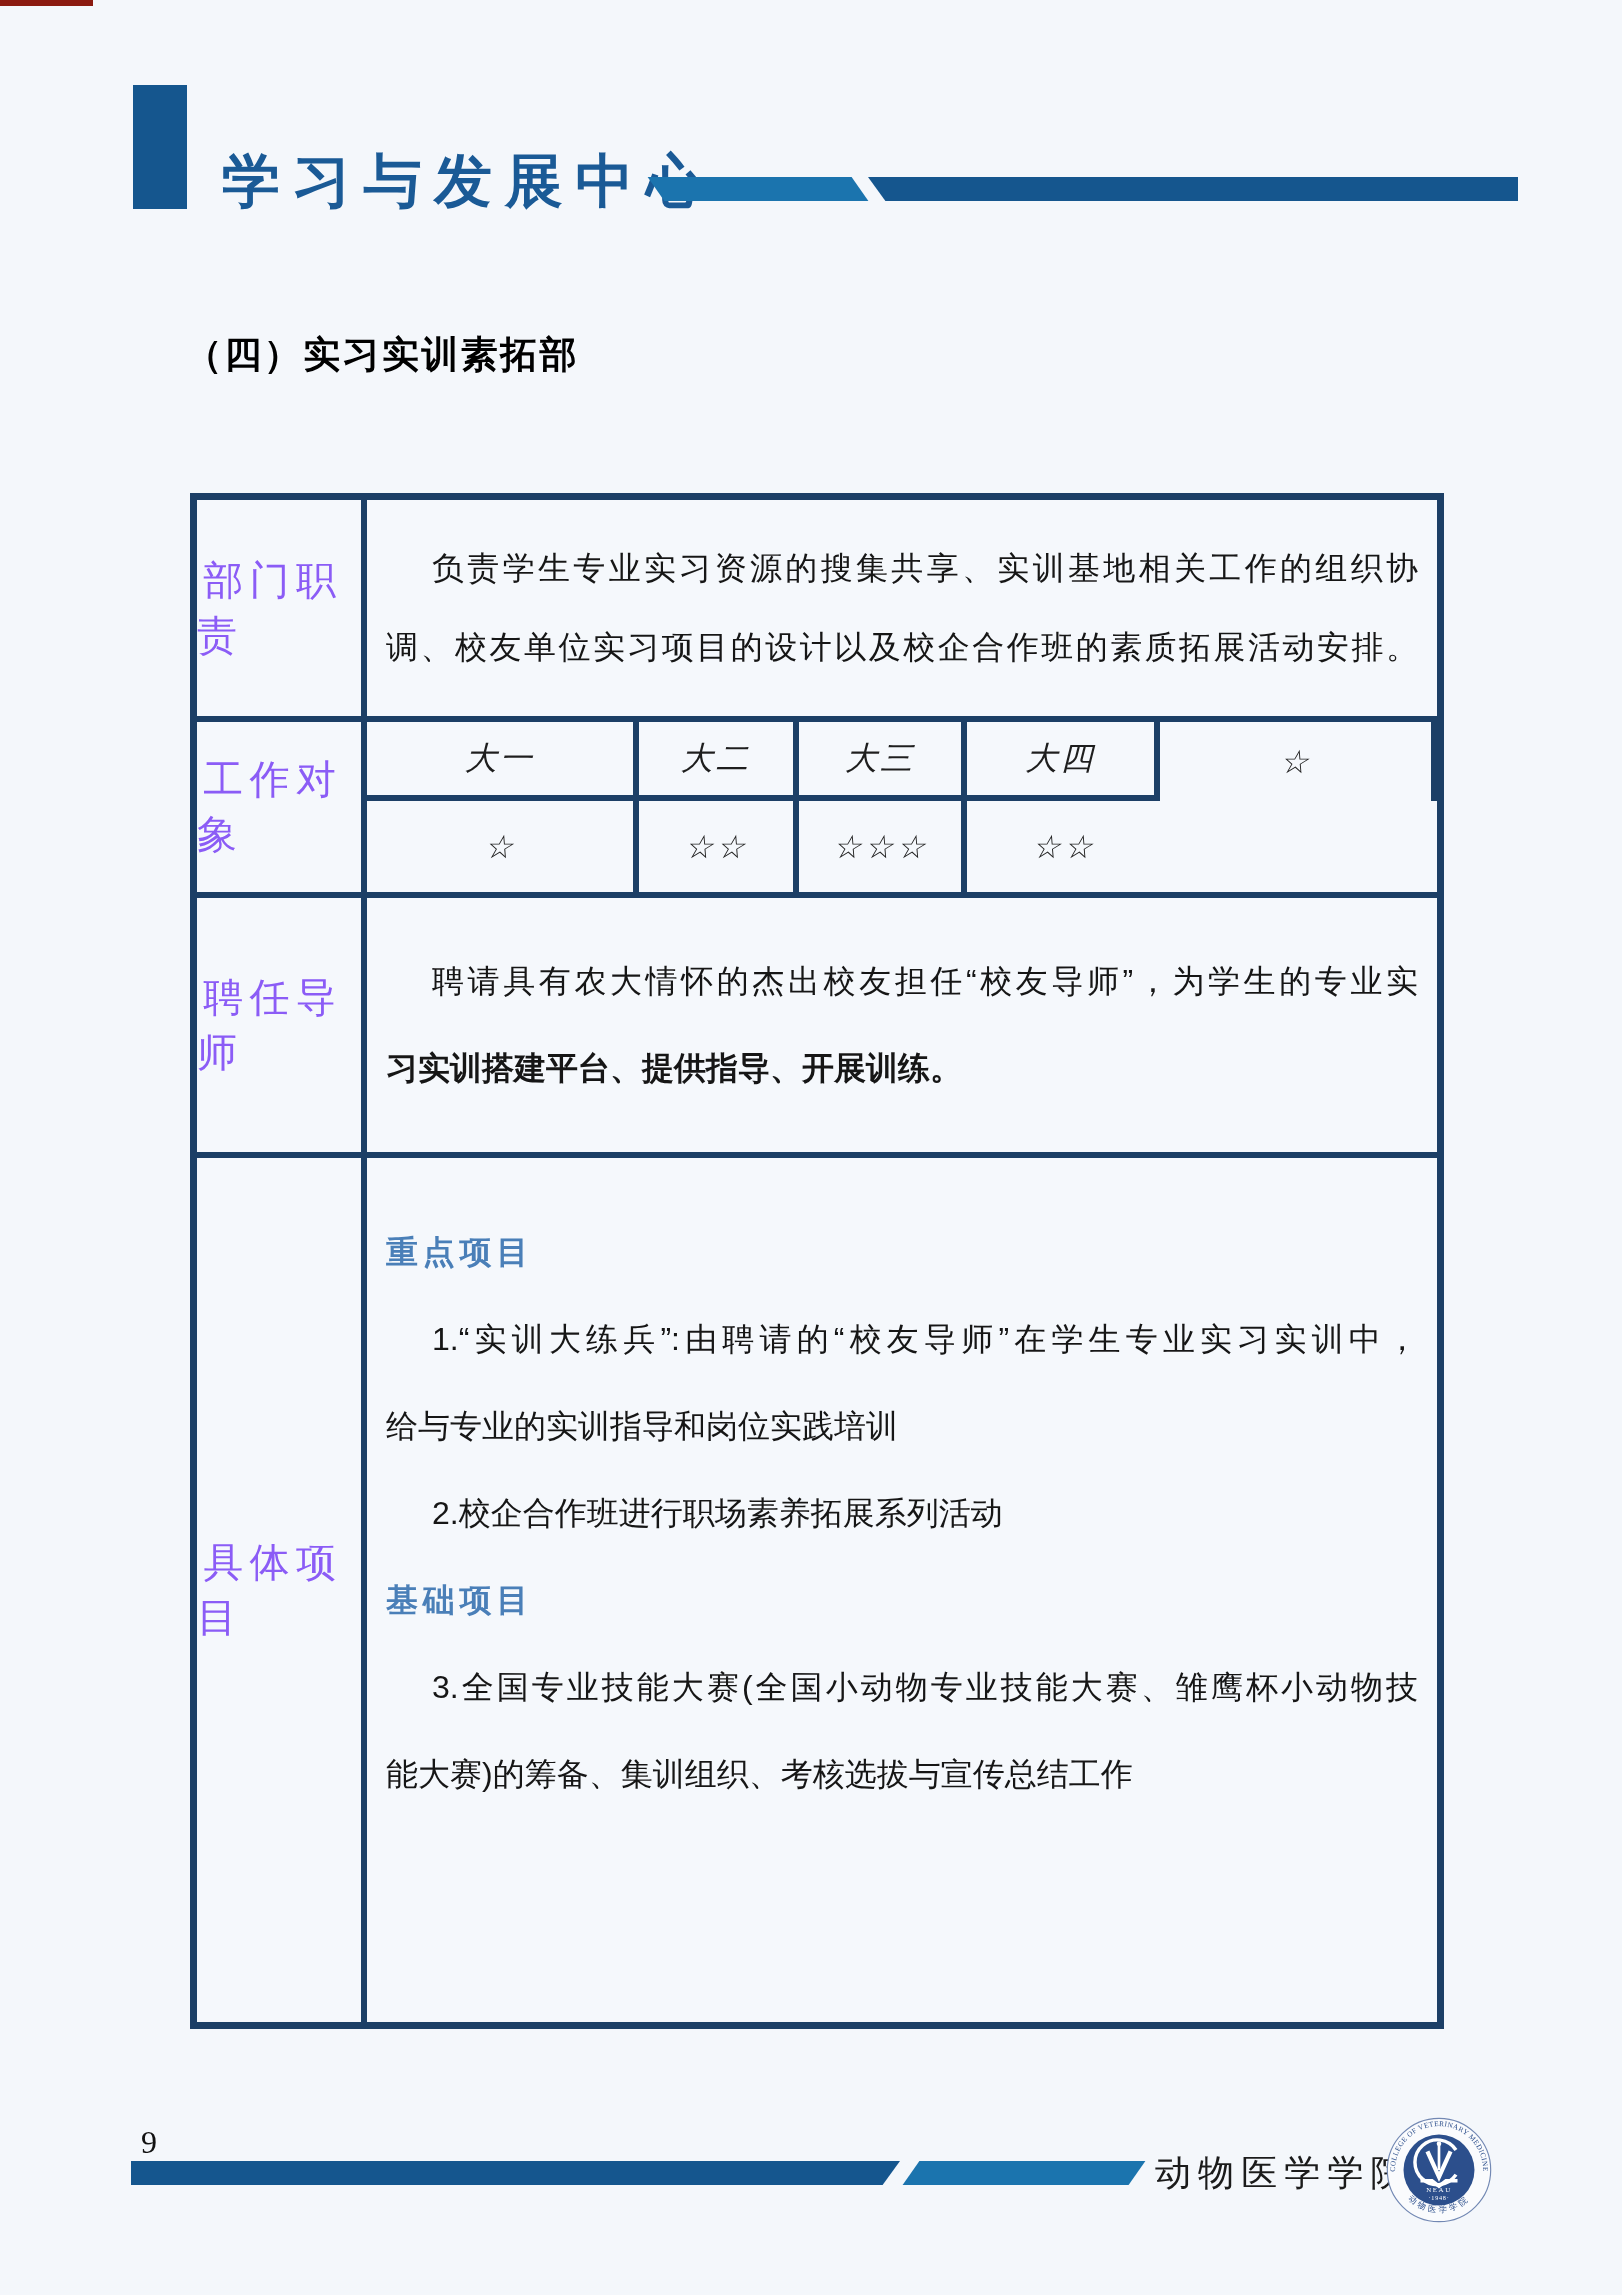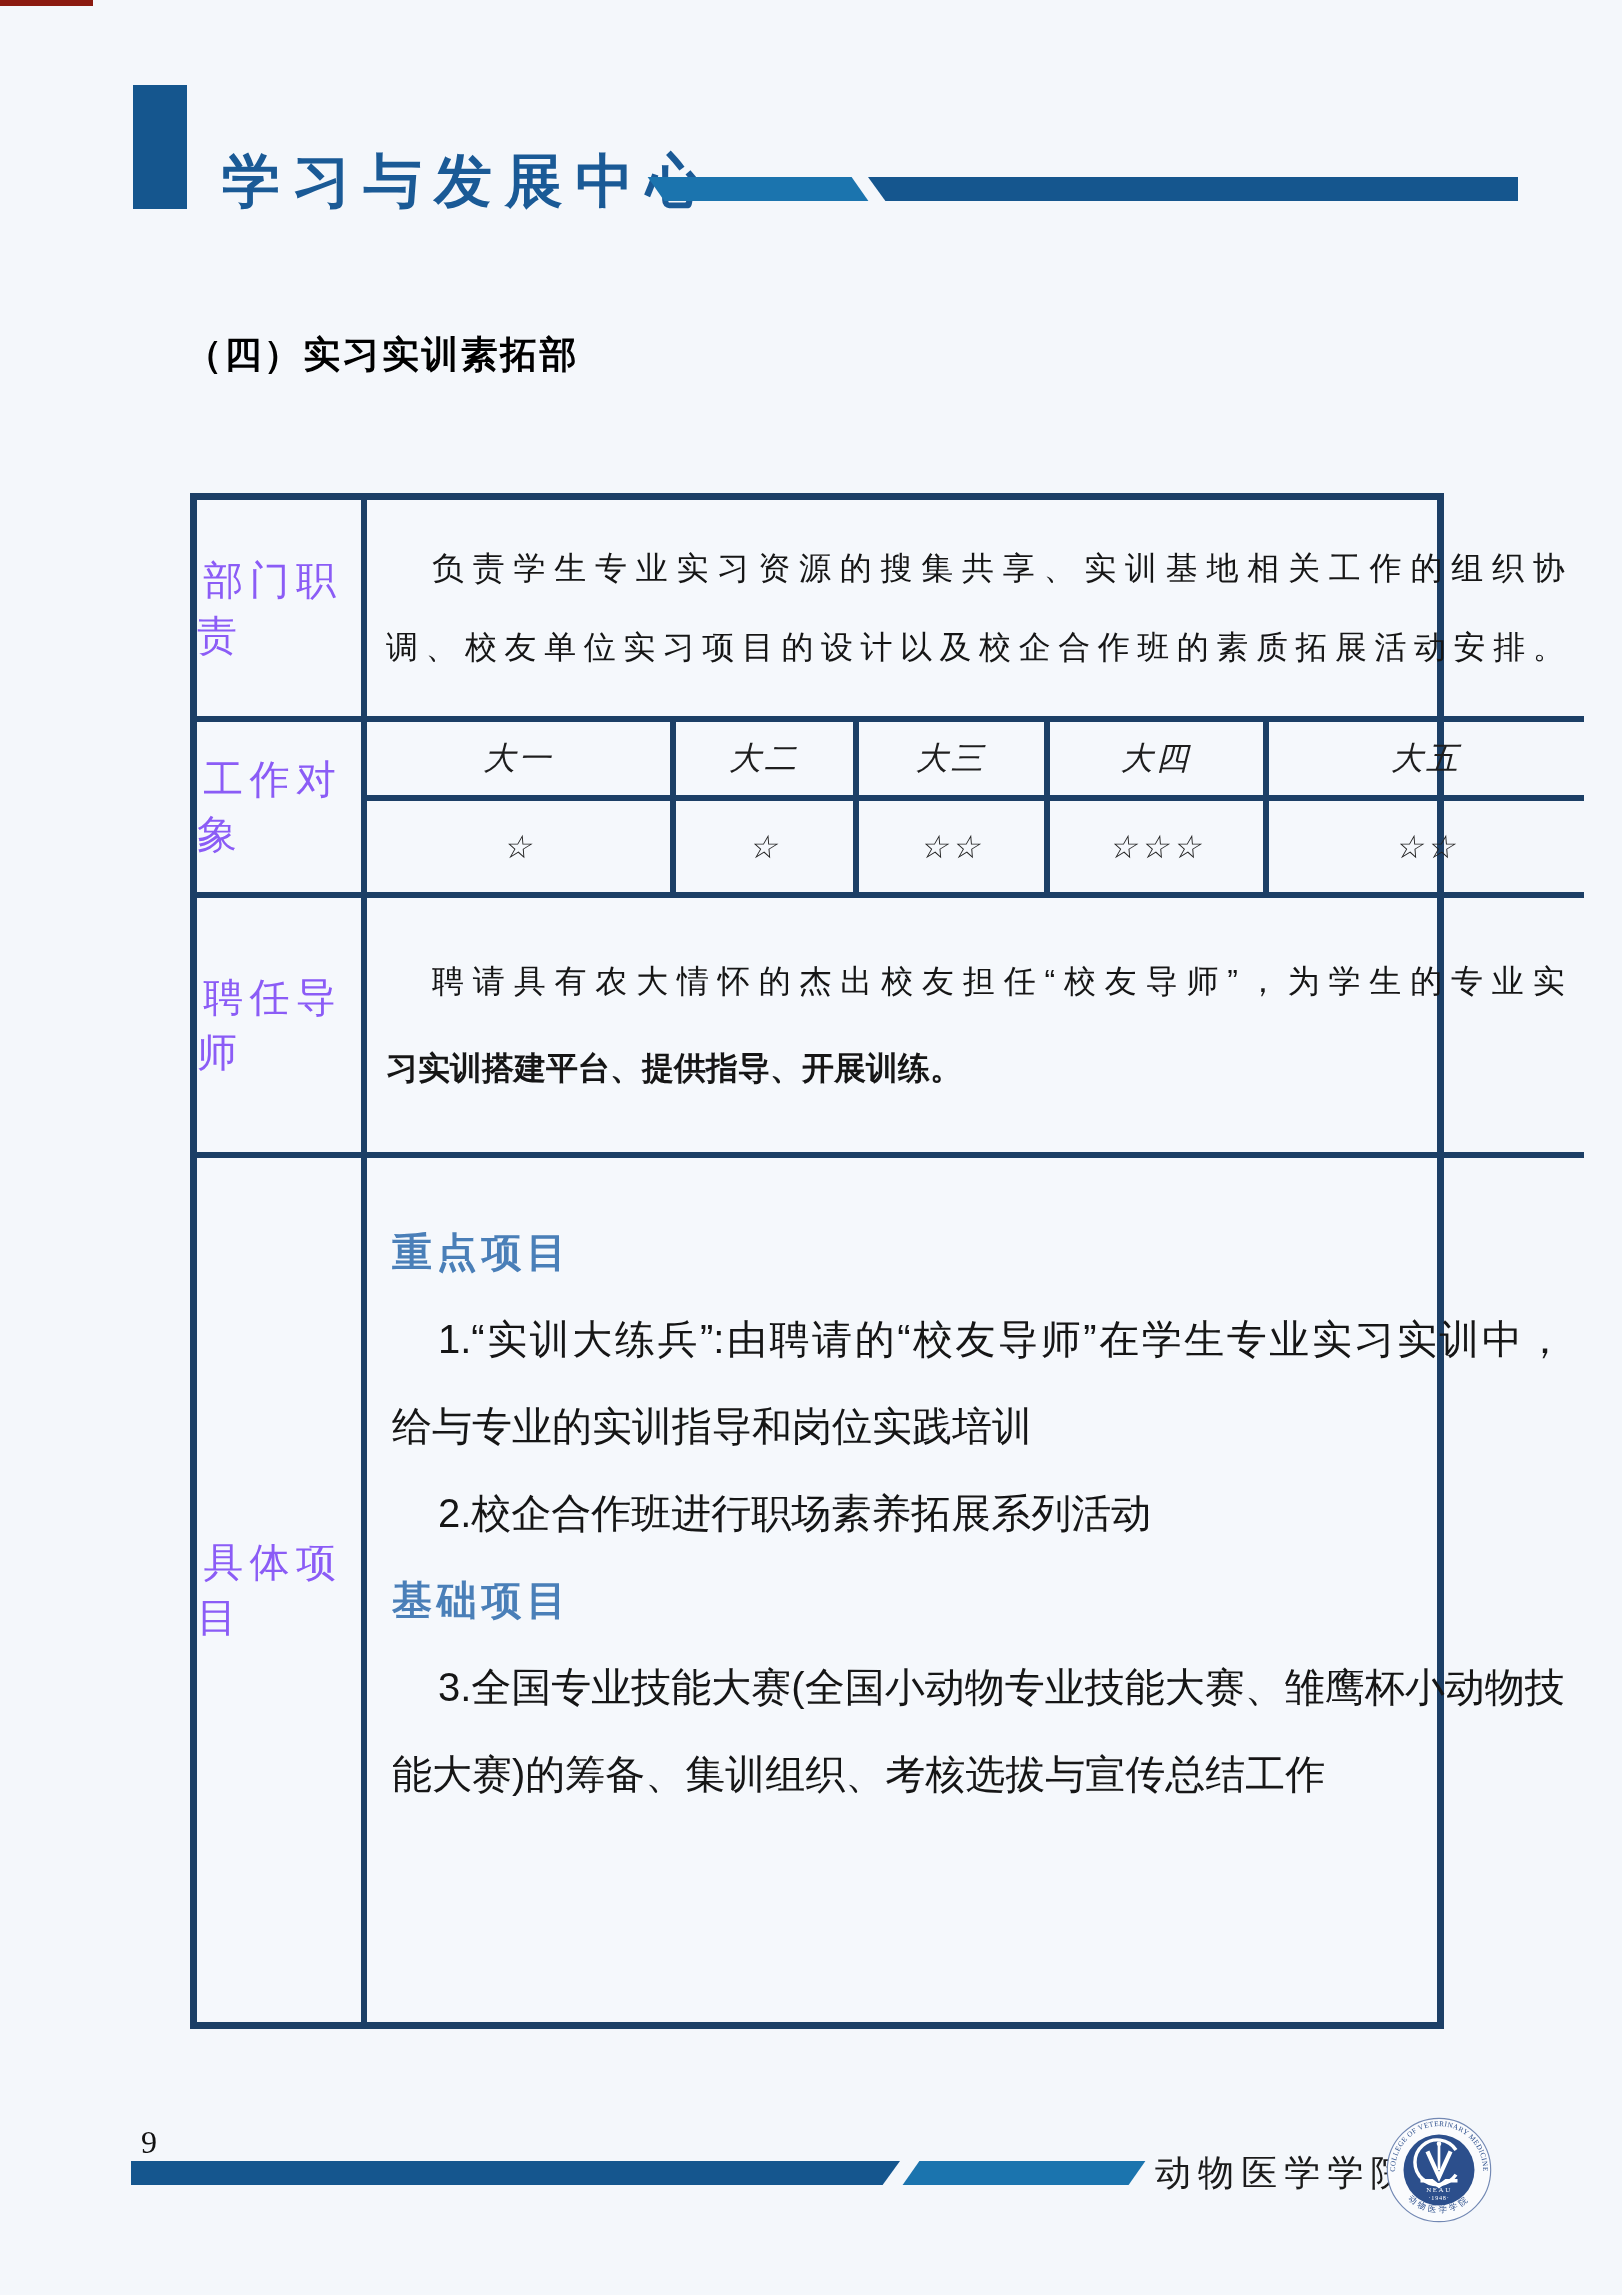--- a/index.html
+++ b/index.html
@@ -66,21 +66,21 @@
   .gcell{
     box-sizing:border-box;display:flex;align-items:center;justify-content:center;
     font-size:32px;color:#1e1e1e;letter-spacing:3.2px;font-style:italic;
   }
   .gcell.vline{border-right:6.3px solid #1c3f66;}
   .gcell.hline{border-bottom:6.3px solid #1c3f66;}
   .stars{font-size:32px;letter-spacing:3.2px;color:#222;}
 
   
   .proj{
-    padding:51px 19px 0 25px;font-size:40px;color:#161616;
+    padding:51px 19px 0 19px;font-size:32px;color:#161616;
     display:block;
     border-radius:9px;
   }
   .pline{height:87px;line-height:87px;white-space:nowrap;}
   .phead{color:#4a7fb8;font-weight:bold;letter-spacing:4.8px;}
 
   
   .page-num{left:141px;top:2124px;font-size:32px;font-family:"Liberation Serif",serif;color:#111;}
   .ftr-rule-dark{
     left:131px;top:2161px;width:769px;height:24px;background:#15568e;
@@ -115,21 +115,20 @@
     <div class="tline just">调、校友单位实习项目的设计以及校企合作班的素质拓展活动安排。</div>
   </div>
 
   <div class="cell lbl rb">工作对象</div>
   <div class="cell rb">
     <div class="grade-grid">
       <div class="gcell vline hline">大一</div>
       <div class="gcell vline hline">大二</div>
       <div class="gcell vline hline">大三</div>
       <div class="gcell vline hline">大四</div>
-      <div class="gcell hline">大五</div>
       <div class="gcell vline stars">☆</div>
       <div class="gcell vline stars">☆</div>
       <div class="gcell vline stars">☆☆</div>
       <div class="gcell vline stars">☆☆☆</div>
       <div class="gcell stars">☆☆</div>
     </div>
   </div>
 
   <div class="cell lbl rb">聘任导师</div>
   <div class="cell content rb">

